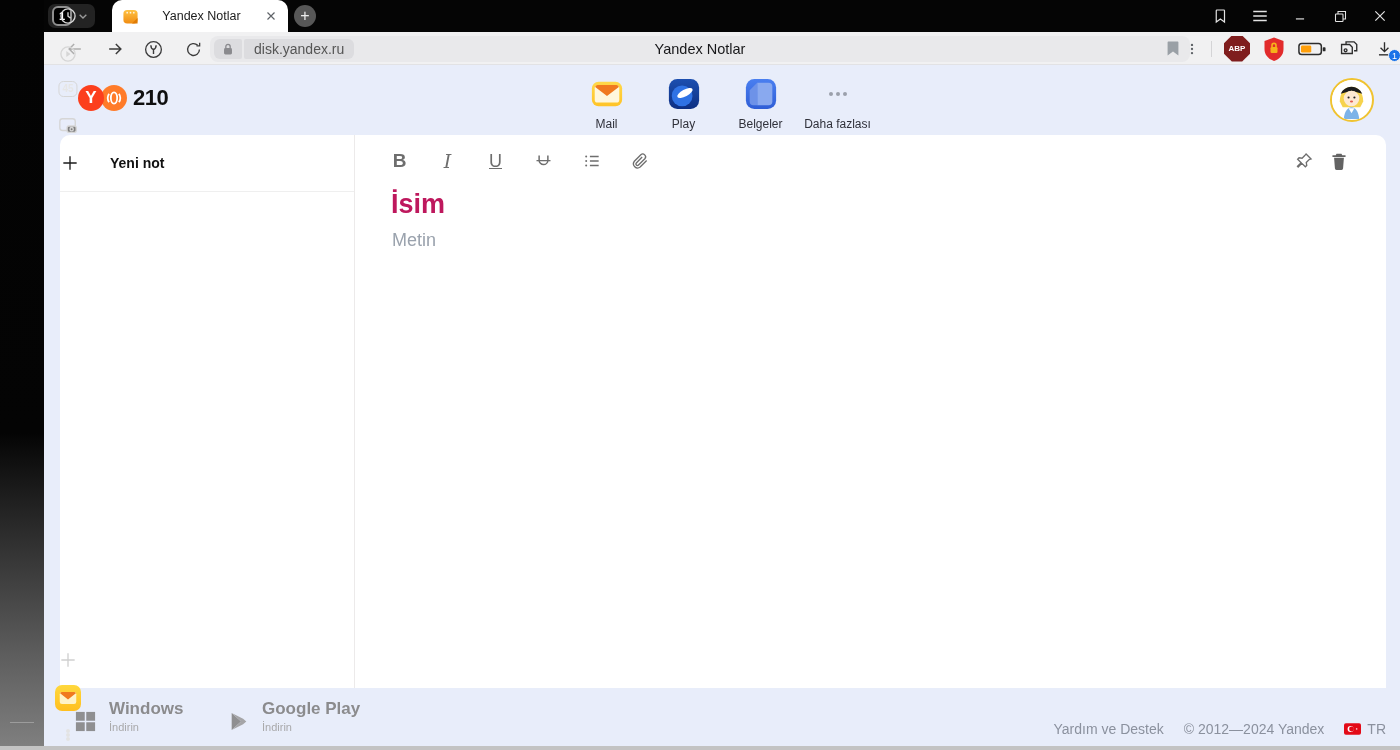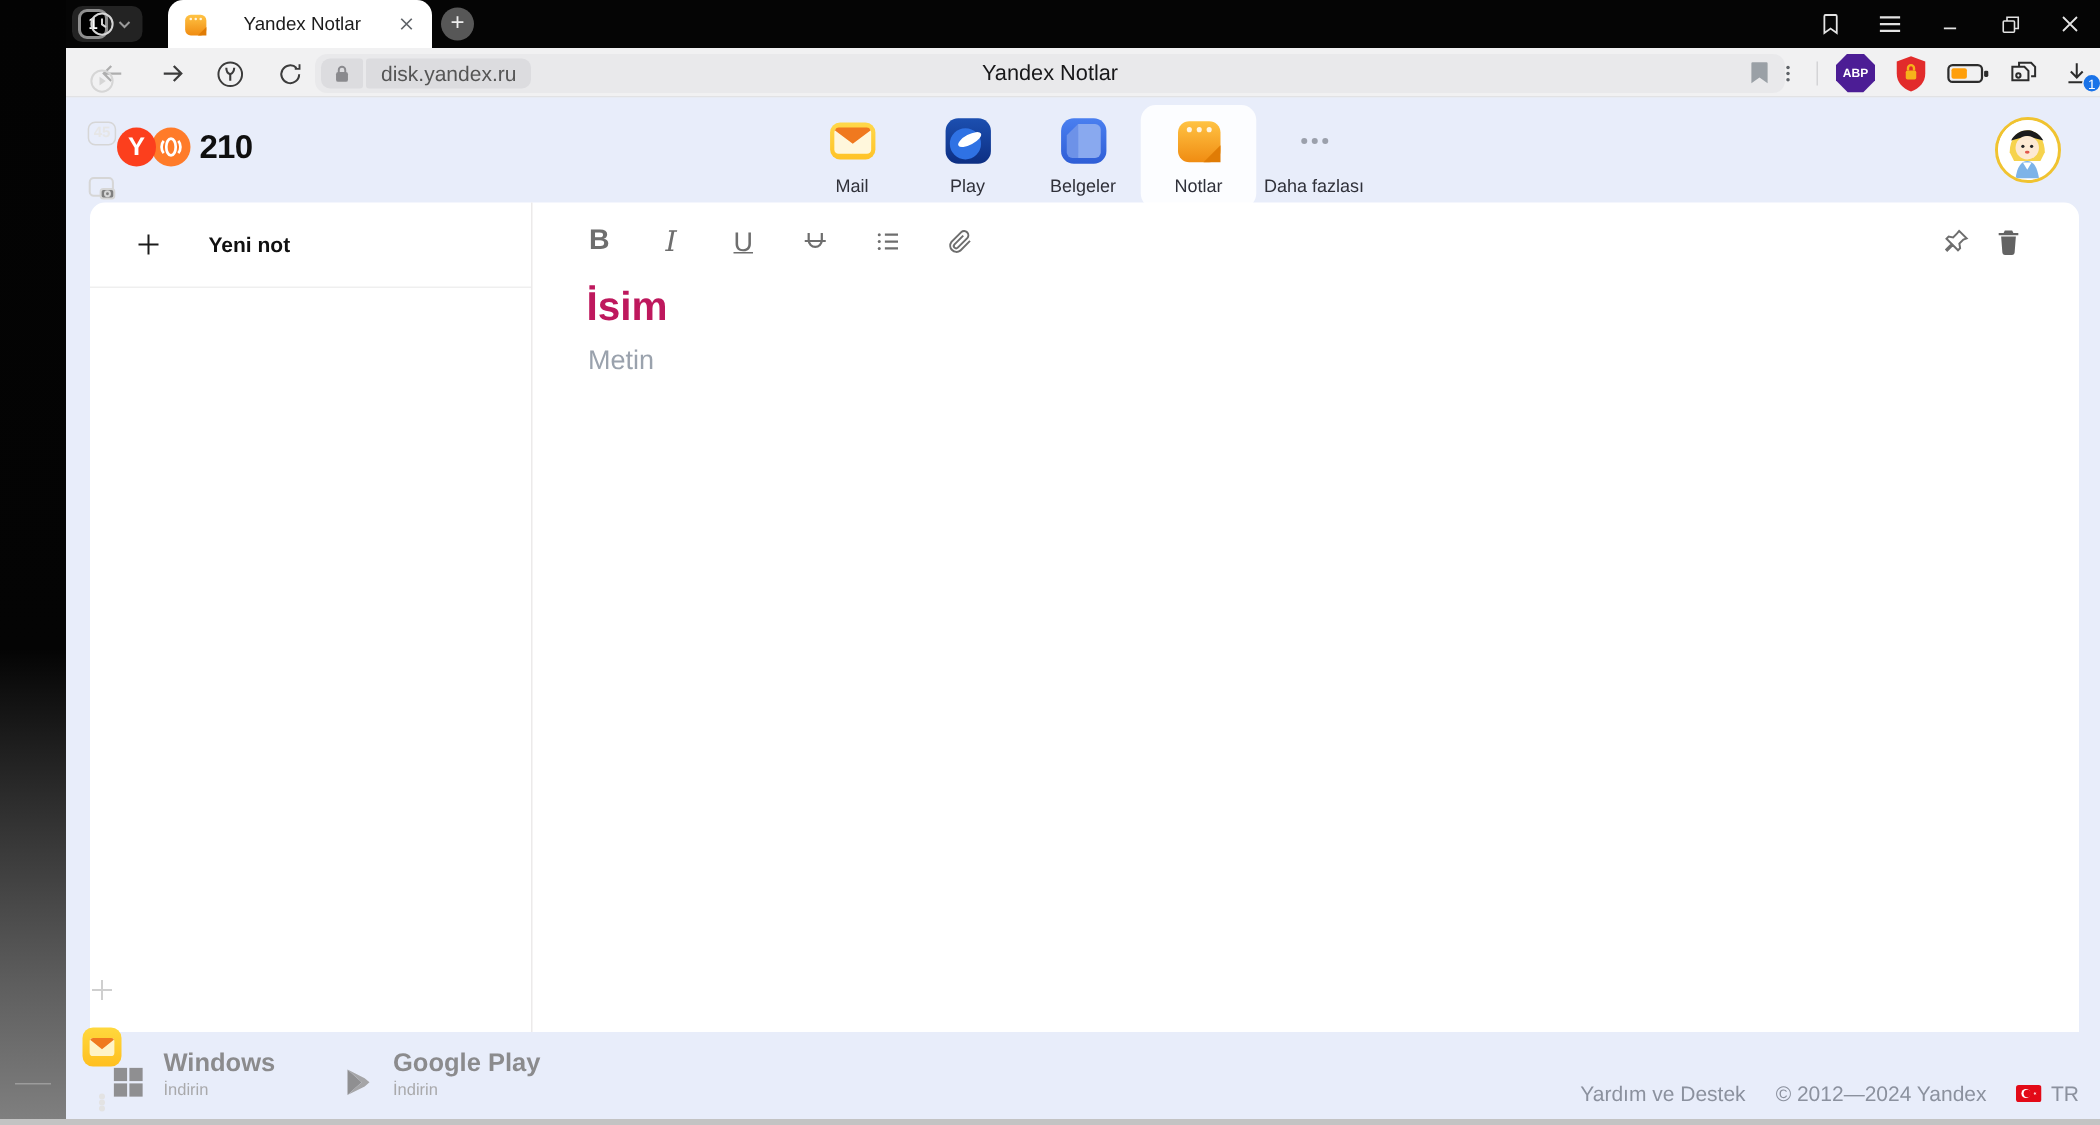--- a/index.html
+++ b/index.html
@@ -29,21 +29,21 @@
   
   .toolbar { position:absolute; left:44px; top:32px; right:0; height:33px; background:#f1f1f2; border-bottom:1px solid #e2e2e4; }
   .nav-ic { position:absolute; top:4px; width:26px; height:26px; display:grid; place-items:center; }
   .addressbar { position:absolute; left:166px; right:210px; top:4px; height:26px; background:#e9e9eb; border-radius:8px; display:flex; align-items:center; }
   .lock-chip { margin-left:4px; width:28px; height:20px; background:#dcdcdf; border-radius:6px 2px 2px 6px; display:grid; place-items:center; }
   .url-chip { margin-left:2px; height:20px; background:#dcdcdf; border-radius:2px 6px 6px 2px; padding:0 10px; display:flex; align-items:center; font-size:14px; color:#555; }
   .ab-title { position:absolute; left:0; right:0; text-align:center; font-size:14.5px; color:#18181a; pointer-events:none; }
   .ab-bookmark { position:absolute; right:10px; top:4px; }
   .ext-strip { position:absolute; right:6px; top:3px; height:27px; display:flex; align-items:center; gap:12px; }
   .ext-divider { width:1px; height:16px; background:#d4d4d6; }
-  .abp-badge { width:26px; height:26px; background:#4c1d95; color:#fff; font-weight:bold; font-size:8px; display:grid; place-items:center;
+  .abp-badge { width:26px; height:26px; background:#7f1d1d; color:#fff; font-weight:bold; font-size:8px; display:grid; place-items:center;
                clip-path:polygon(30% 0,70% 0,100% 30%,100% 70%,70% 100%,30% 100%,0 70%,0 30%); }
   .dl-wrap { position:relative; }
   .dl-badge { position:absolute; right:-7px; bottom:-4px; width:13px; height:13px; border-radius:50%; background:#1a73e8; color:#fff; font-size:9px; display:grid; place-items:center; border:1.5px solid #f1f1f2; }
 
   
   .page { position:absolute; left:44px; top:65px; width:1356px; height:681px; background:#e8edfa; }
 
   .app-header { position:absolute; left:0; top:0; right:0; height:70px; }
   .logo { position:absolute; left:34px; top:20px; display:flex; align-items:center; }
   .logo-y { width:26px; height:26px; border-radius:50%; background:#fc3f1d; color:#fff; font-weight:bold; font-size:17px; display:grid; place-items:center; z-index:2; }
@@ -57,21 +57,21 @@
   .app-label { margin-top:6px; font-size:12px; color:#30313a; }
   .takvim-ic { background:linear-gradient(180deg,#f5402e,#e02417); color:#fff; font-weight:bold; font-size:14px; }
   .more-ic { display:flex; align-items:center; justify-content:center; gap:3px; height:34px; }
   .more-ic span { width:4px; height:4px; border-radius:50%; background:#9ba0ab; }
 
   .avatar { position:absolute; right:26px; top:13px; width:44px; height:44px; border-radius:50%; background:#fff; border:2.5px solid #f0c330; overflow:hidden; }
 
   
   .card { position:absolute; left:16px; top:70px; width:1326px; bottom:58px; background:#ffffff; border-radius:10px 10px 0 0; }
   .notes-panel { position:absolute; left:0; top:0; bottom:0; width:295px; border-right:1px solid #eceaea; }
-  .new-note { height:57px; display:flex; align-items:center; padding-left:29px; border-bottom:1px solid #efefef; cursor:pointer; }
+  .new-note { height:57px; display:flex; align-items:center; border-bottom:1px solid #efefef; cursor:pointer; }
   .new-note-label { margin-left:30px; font-size:14px; font-weight:bold; color:#111; }
   .note-item { background:#f0f0f0; border-bottom:1px solid #e4e4e4; padding:13px 16px 13px 14px; cursor:pointer; }
   .note-title { font-size:14px; font-weight:bold; color:#191919; }
   .note-time { margin-top:7px; font-size:13px; color:#8e8e8e; }
 
   .editor { position:absolute; left:296px; right:0; top:0; bottom:0; }
   .ed-toolbar { position:absolute; left:33px; top:14px; display:flex; align-items:center; }
   .ed-btn { width:21px; height:24px; margin-right:27px; display:grid; place-items:center; color:#6e6e6e; cursor:pointer; }
   .ed-b { font-size:19px; font-weight:bold; }
   .ed-i { font-size:19px; font-style:italic; font-family:"DejaVu Serif", serif; }
@@ -337,32 +337,20 @@
         <div class="app">
           <div class="app-ic">
             <svg width="34" height="34" viewBox="0 0 36 36">
                 <rect x="2" y="2" width="32" height="32" rx="9" fill="url(#gdoc)"></rect>
                 <path d="M14 6h12a4 4 0 0 1 4 4v16a4 4 0 0 1-4 4H14z" fill="#89a9ef"></path>
                 <path d="M14 6L6 14v12a4 4 0 0 0 4 4h4z" fill="#6d92e8"></path>
               </svg>
           </div>
           <div class="app-label">Belgeler</div>
         </div>
-        <div class="app active">
-          <div class="app-ic">
-            <svg width="34" height="34" viewBox="0 0 36 36">
-                <rect x="3" y="4" width="30" height="29" rx="8" fill="url(#gnote)"></rect>
-                <circle cx="11" cy="10" r="1.8" fill="#fff" opacity=".85"></circle>
-                <circle cx="18" cy="10" r="1.8" fill="#fff" opacity=".85"></circle>
-                <circle cx="25" cy="10" r="1.8" fill="#fff" opacity=".85"></circle>
-                <path d="M33 21L21 33h12z" fill="#e07c05"></path>
-              </svg>
-          </div>
-          <div class="app-label">Notlar</div>
-        </div>
         <div class="app">
           <div class="app-ic more-ic">
               <span></span>
               <span></span>
               <span></span>
             </div>
           <div class="app-label">Daha fazlası</div>
         </div>
       </div>
 

